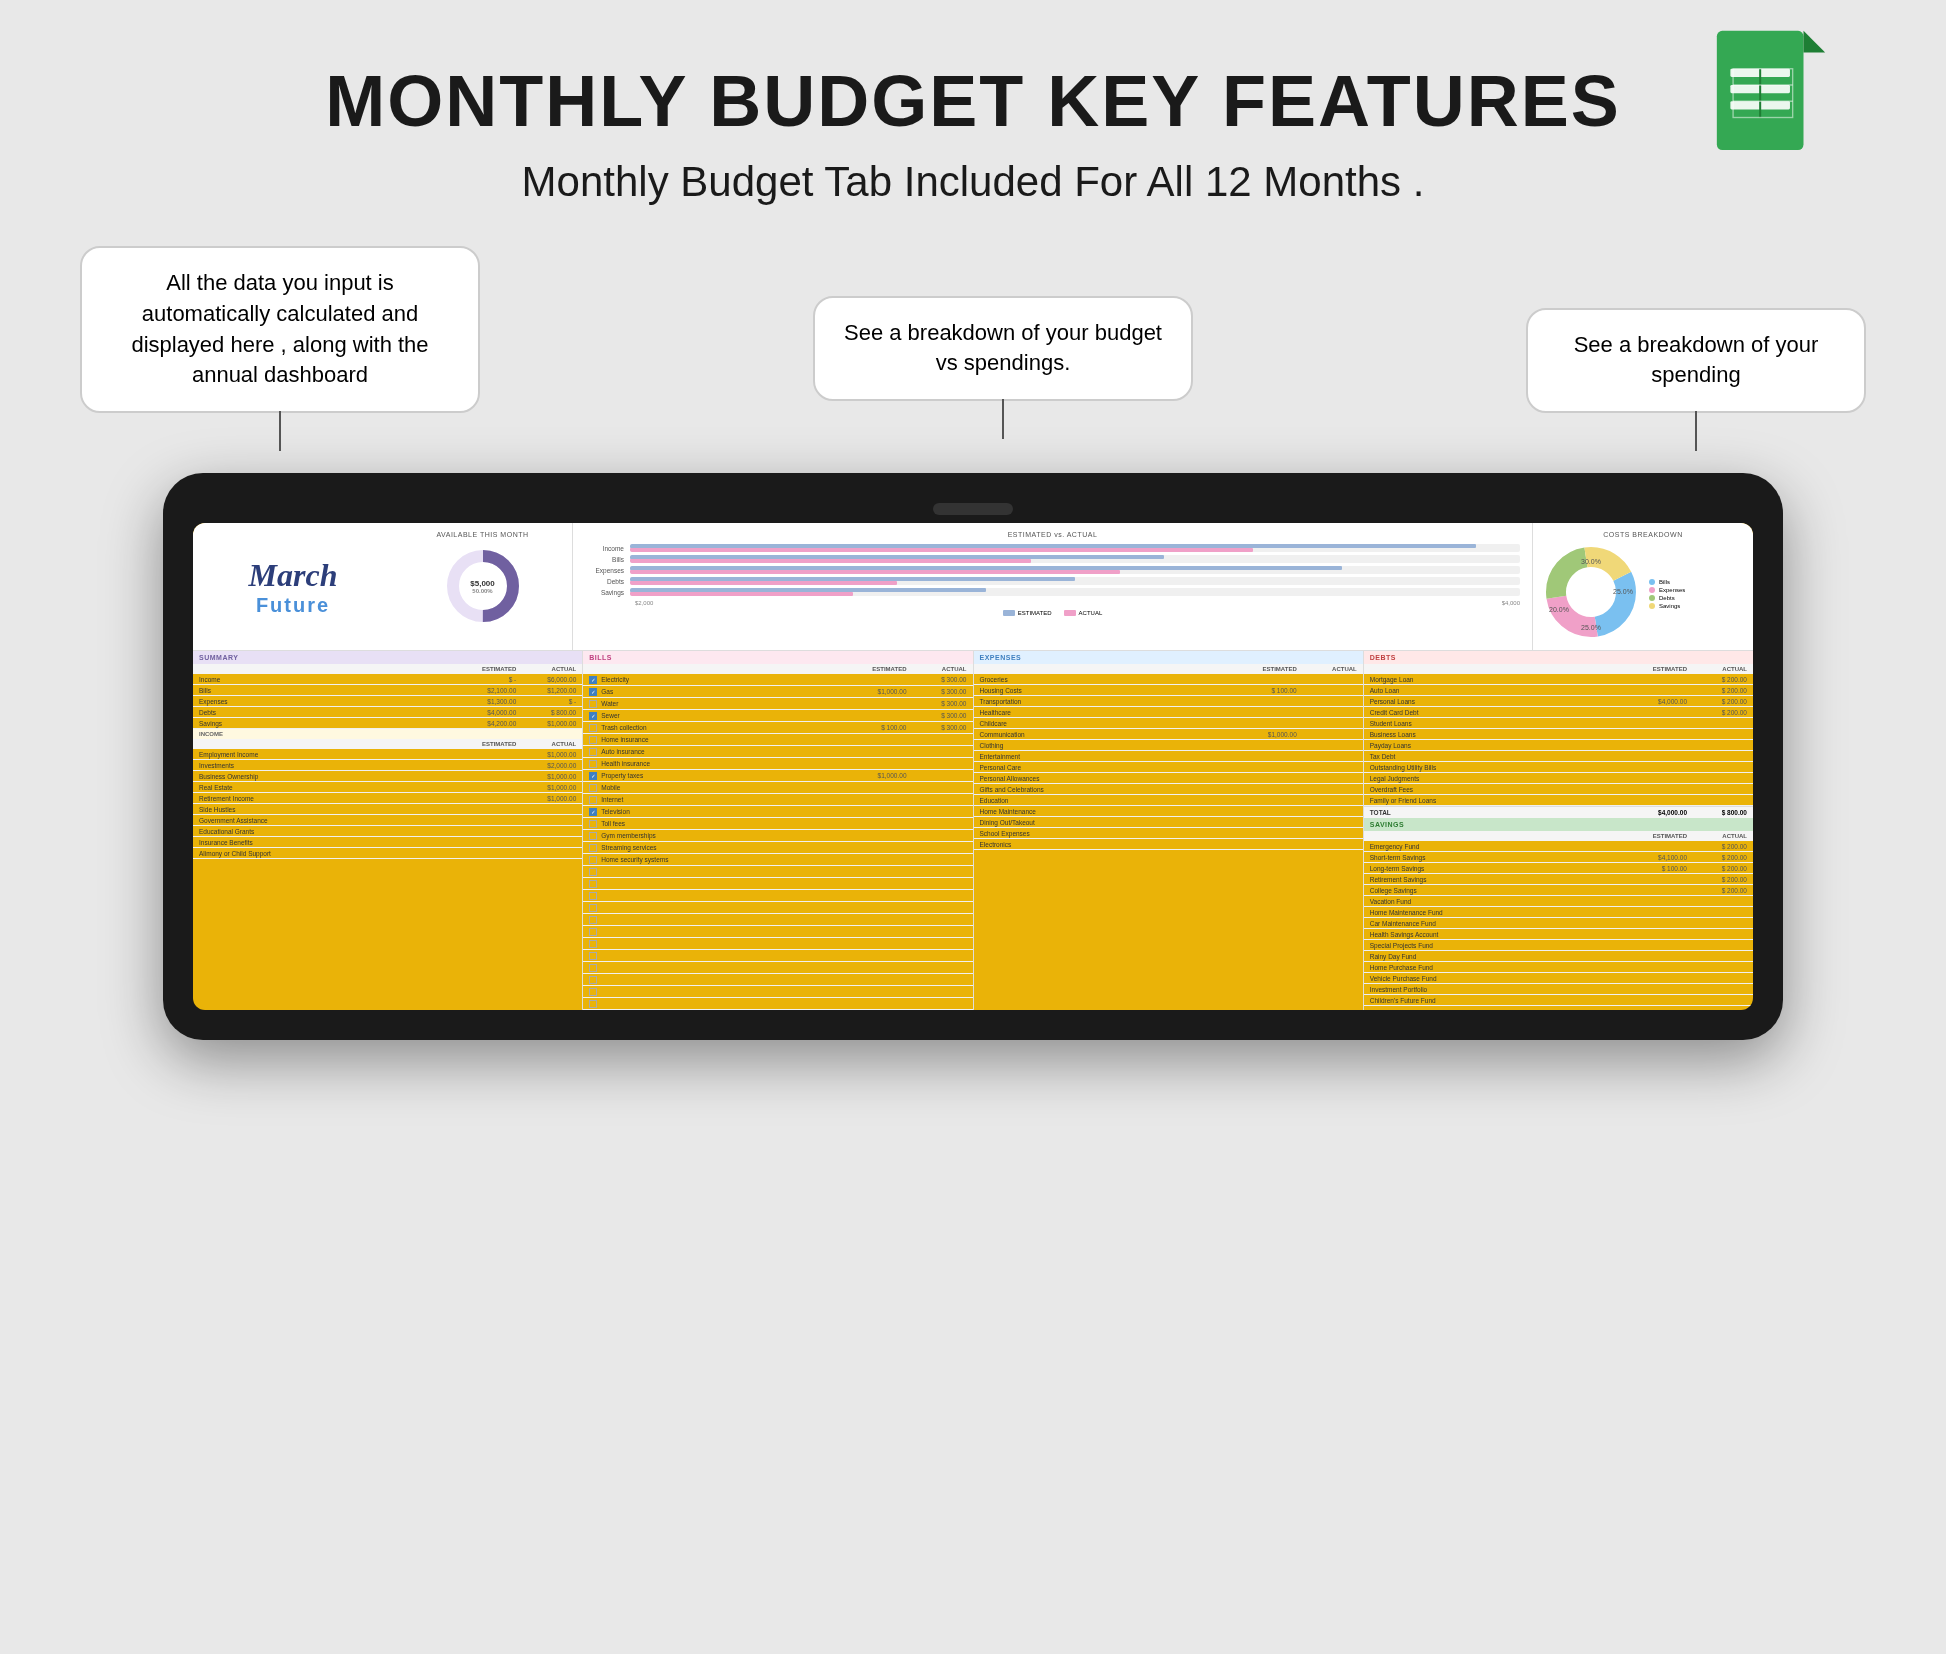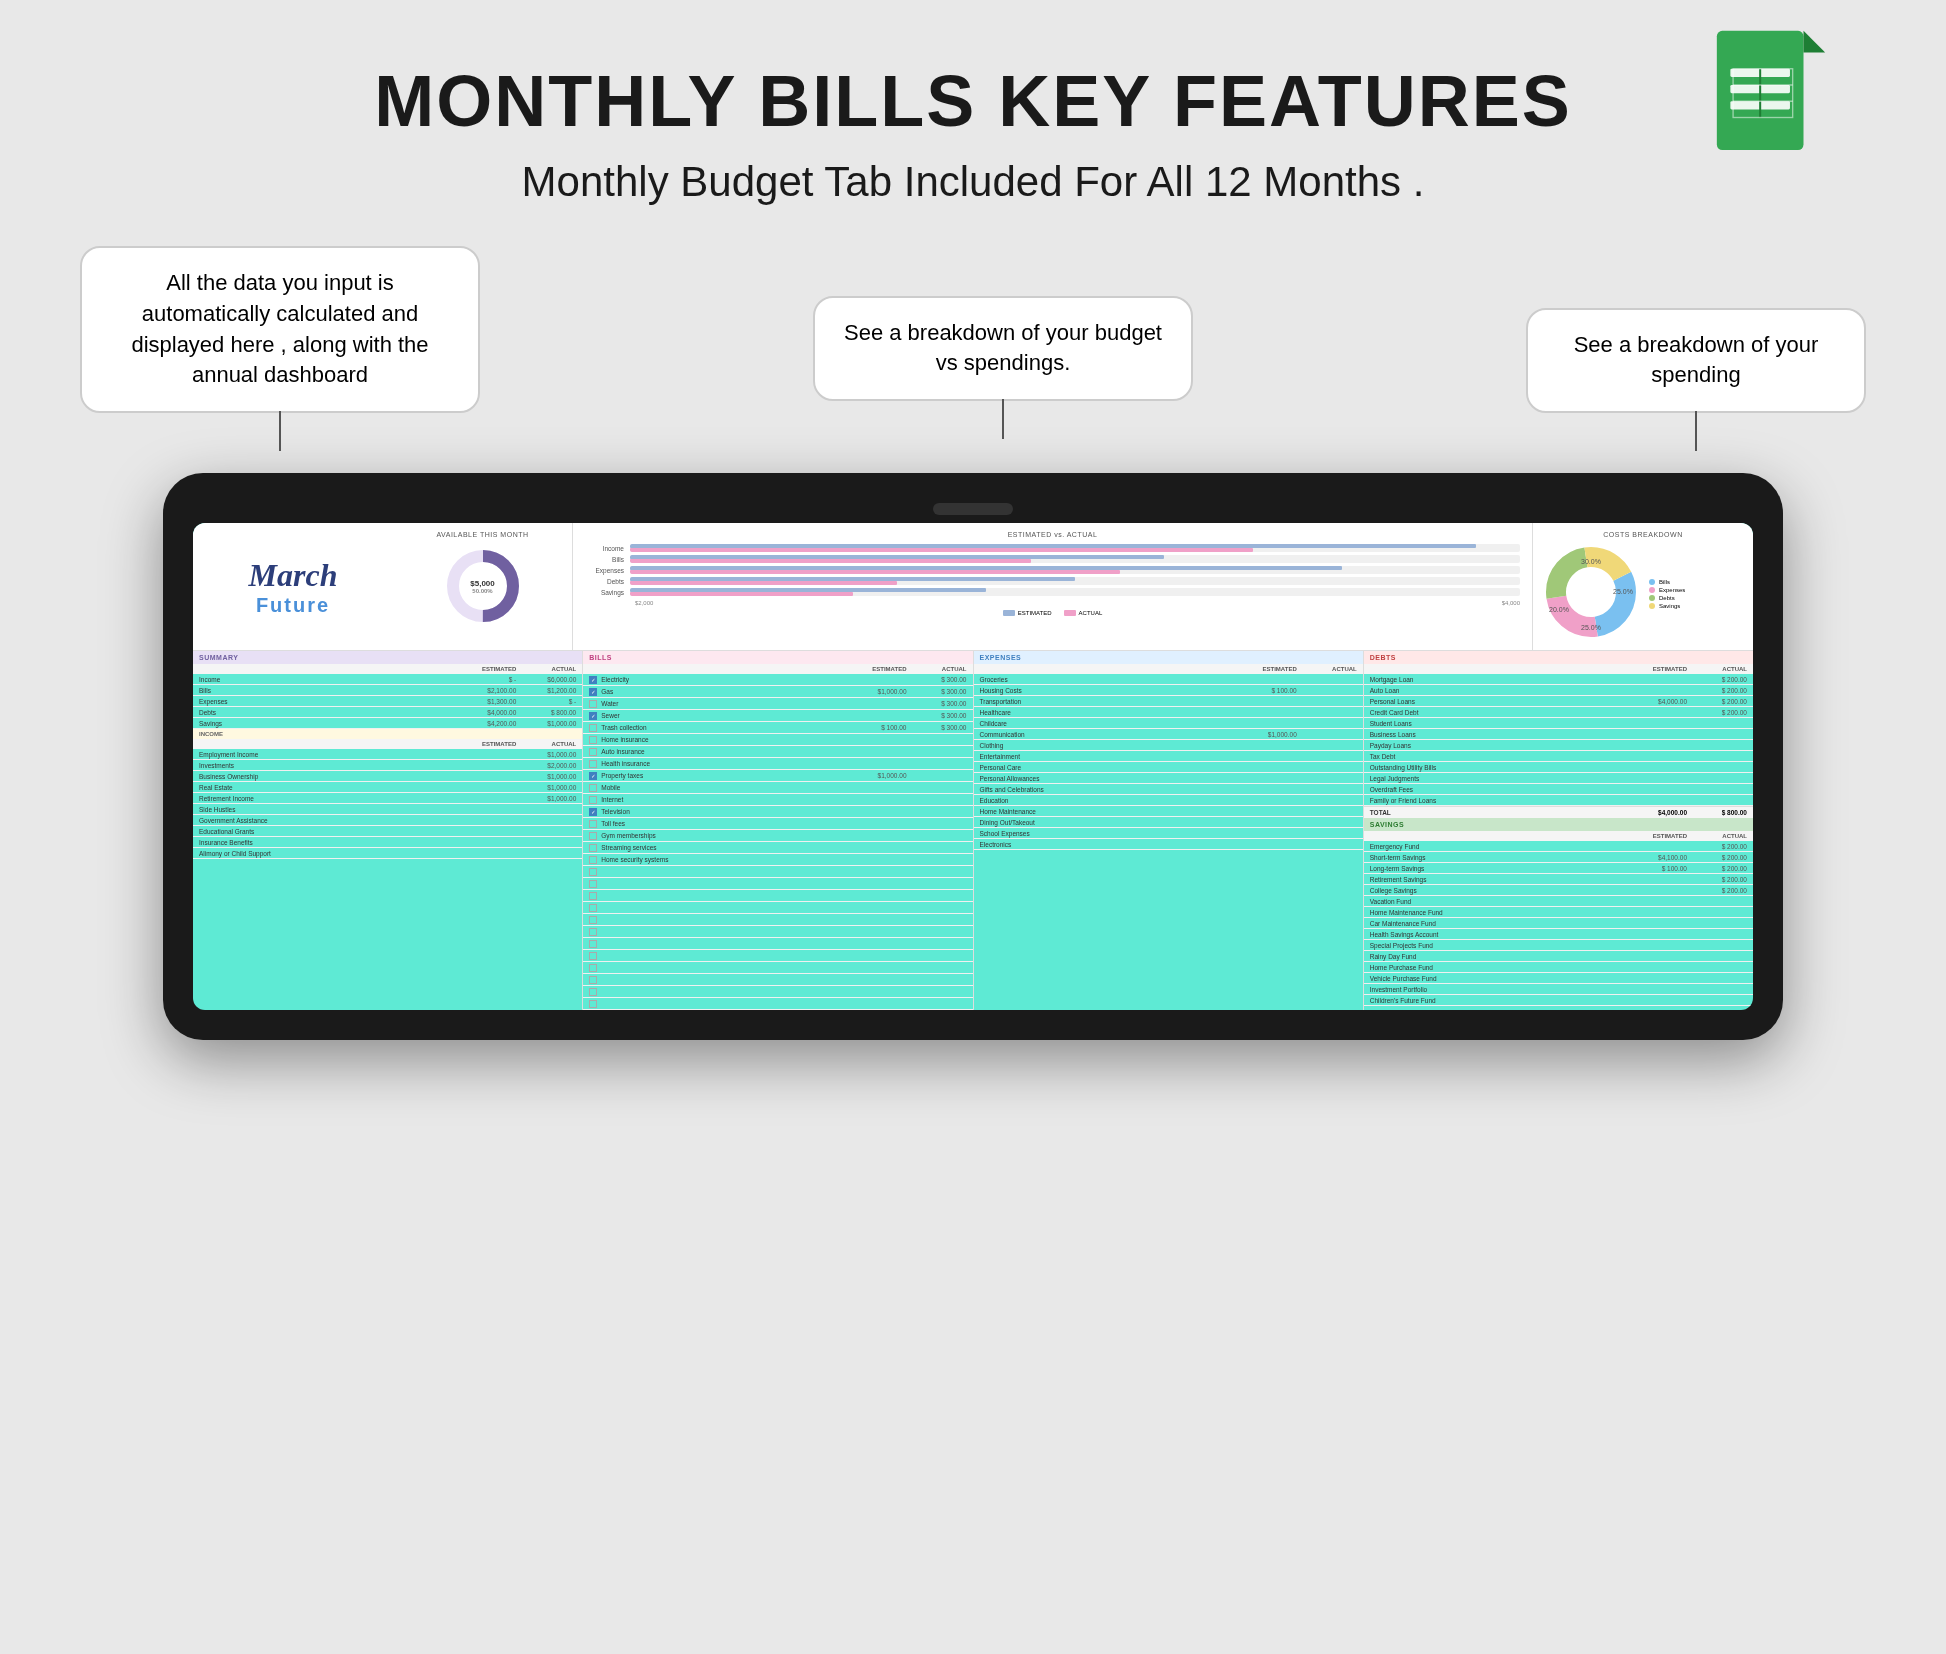--- a/index.html
+++ b/index.html
@@ -79,21 +79,21 @@
     
     .tablet-frame {
       width: 1620px;
       background: #1a1a1a;
       border-radius: 40px;
       padding: 30px;
       box-shadow: 0 20px 60px rgba(0,0,0,0.4);
       margin-top: 60px;
     }
     .tablet-screen {
-      background: #5eead4;
+      background: #eab308;
       border-radius: 12px;
       overflow: hidden;
       width: 100%;
     }
     
     .spreadsheet {
       width: 100%;
       font-size: 9px;
     }
     
@@ -321,21 +321,21 @@
       <rect x="10" y="48" width="44" height="6" rx="1" fill="white" opacity="0.9"></rect>
       <rect x="10" y="60" width="44" height="6" rx="1" fill="white" opacity="0.9"></rect>
       <line x1="32" y1="36" x2="32" y2="72" stroke="#1e7e34" stroke-width="1.5"></line>
       <rect x="12" y="36" width="44" height="36" fill="none" stroke="white" stroke-width="1" opacity="0.5"></rect>
       <line x1="12" y1="48" x2="56" y2="48" stroke="white" stroke-width="1" opacity="0.5"></line>
       <line x1="12" y1="60" x2="56" y2="60" stroke="white" stroke-width="1" opacity="0.5"></line>
     </svg>
   </div>
 </div>
 
-<h1 class="page-title">MONTHLY BILLS KEY FEATURES</h1>
+<h1 class="page-title">MONTHLY BUDGET KEY FEATURES</h1>
 <h2 class="page-subtitle">Monthly Budget Tab Included For All 12 Months .</h2>
 
 <div class="main-content">
 
   <div class="callouts-row" style="align-items:flex-end; padding-bottom:0;">
     <div class="callout-box callout-left">
       <span>All the data you input is automatically calculated and displayed here , along with the annual dashboard</span>
     </div>
     <div class="callout-box callout-center" style="margin-bottom:12px;">
       <span>See a breakdown of your budget vs spendings.</span>

